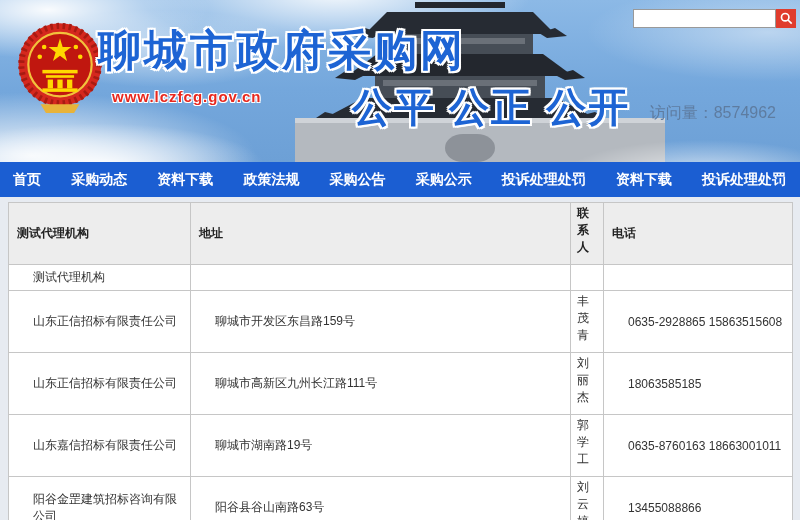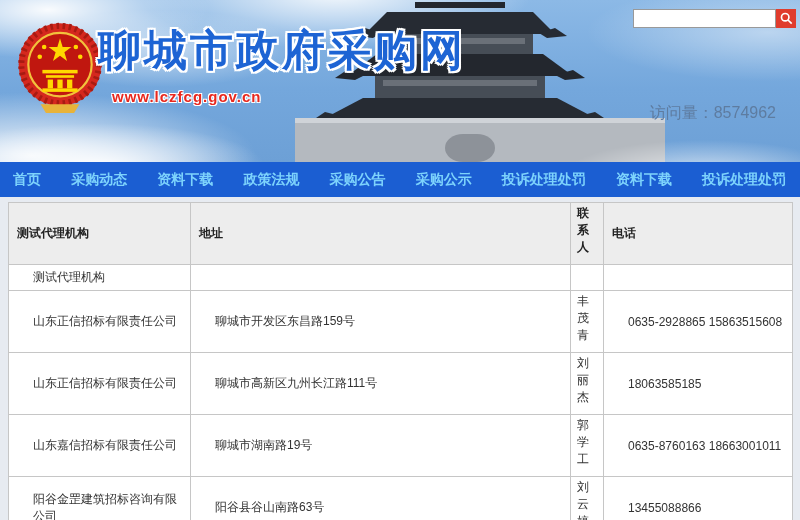--- a/index.html
+++ b/index.html
@@ -53,21 +53,21 @@
   }
   .visits { position:absolute; right:24px; top:103px; font-size:16px; color:#5e7ca0; }
 
   
   .nav {
     width:800px; height:35px; background:#1b5ed2;
     display:flex; align-items:center; justify-content:space-between;
     padding:0 14px 0 13px;
   }
   .nav-item {
-    color:#7dd3fc; font-size:14px; font-weight:bold; white-space:nowrap; cursor:pointer;
+    color:#ffffff; font-size:14px; font-weight:bold; white-space:nowrap; cursor:pointer;
   }
 
   
   .content { width:800px; height:323px; padding:5px 8px 0 8px; background:#e7ebf1; }
   table.agency {
     width:784px; border-collapse:collapse; table-layout:fixed; background:#fff;
   }
   .agency th, .agency td {
     border:1px solid #c6c6c6; font-size:12px; color:#333;
     text-align:left; vertical-align:middle; overflow:hidden; word-break:break-all;
@@ -123,20 +123,21 @@
     <rect x="34" y="62" width="32" height="3" fill="#ffd800"></rect>
     <rect x="36" y="67" width="6" height="10" fill="#ffd800"></rect>
     <rect x="47" y="67" width="6" height="10" fill="#ffd800"></rect>
     <rect x="58" y="67" width="6" height="10" fill="#ffd800"></rect>
     <rect x="30" y="77" width="40" height="4" fill="#ffd800"></rect>
     <polygon points="28,95 72,95 66,105 34,105" fill="#e8b33a"></polygon>
   </svg>
 
   <div class="site-title outline-w">聊城市政府采购网</div>
   <div class="site-url">www.lczfcg.gov.cn</div>
+  <div class="slogan outline-w">公平 公正 公开</div>
 
   <div class="search-wrap">
     <input class="search-input" type="text" placeholder="" style="">
     <button class="search-btn">
       <svg width="13" height="13" viewBox="0 0 14 14" aria-hidden="true">
         <circle cx="5.6" cy="5.6" r="4" fill="none" stroke="#fff" stroke-width="1.8"></circle>
         <line x1="8.6" y1="8.6" x2="12.6" y2="12.6" stroke="#fff" stroke-width="1.8"></line>
       </svg>
     </button>
   </div>

